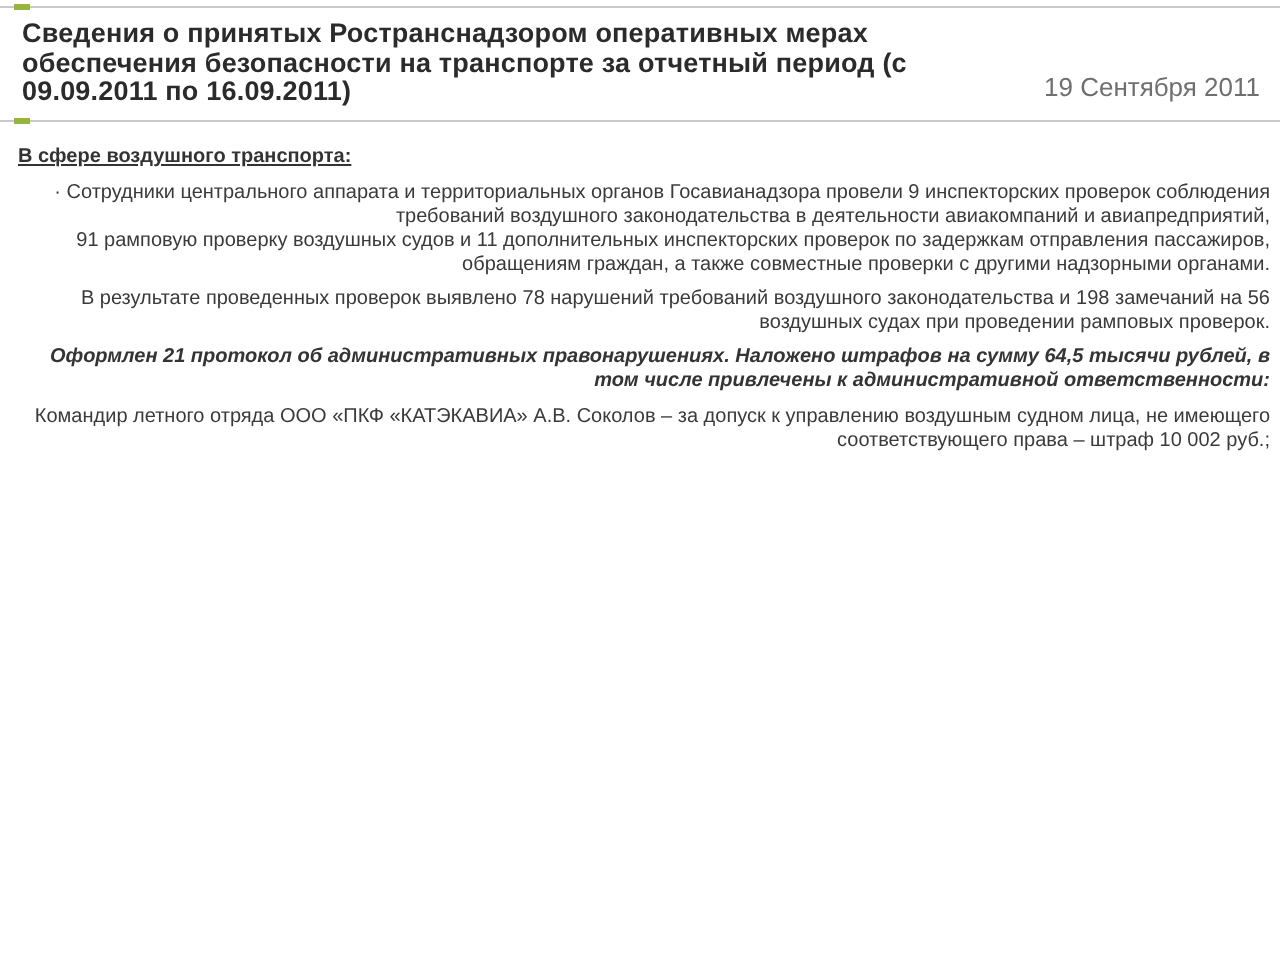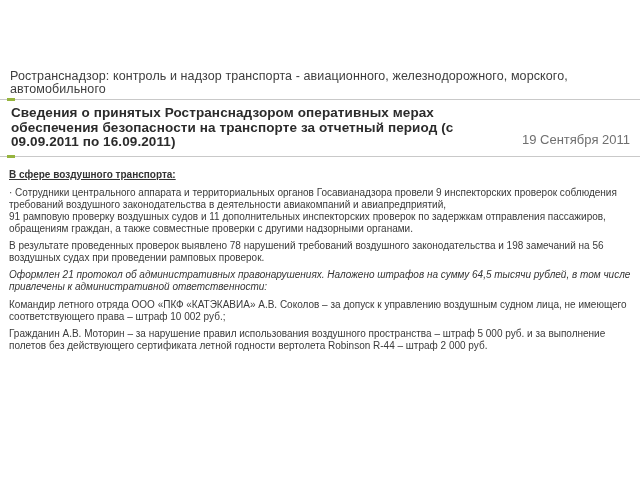--- a/index.html
+++ b/index.html
@@ -42,33 +42,30 @@
     padding:0 2px 3px 0;
   }
   .divider.second{margin-top:6px;}
 
   
   .article{margin:12px 5px 0 9px;font-size:10px;line-height:12px;color:#3a3a3a;}
   .section-heading{
     margin:0 0 6px 0;font-size:10px;font-weight:700;
     text-decoration:underline;color:#333;
   }
-  .para{margin:0 0 5px 0;white-space:pre-line;}
+  .para{margin:0 0 5px 0;white-space:pre-line;text-align:right;}
   .para.emphasis{
-    font-weight:400;font-style:italic;margin:3px 0 6px 0;color:#343434;
+    font-weight:700;font-style:italic;margin:3px 0 6px 0;color:#343434;
   }
 </style>
 </head>
 <body>
 
 <div class="page">
 
-  <div class="header">
-    <h1 class="page-title">Ространснадзор: контроль и надзор транспорта - авиационного, железнодорожного, морского, автомобильного</h1>
-  </div>
 
   <div class="divider">
     <span class="accent"></span>
   </div>
 
   <div class="subhead">
     <h2 class="article-title">Сведения о принятых Ространснадзором оперативных мерах обеспечения безопасности на транспорте за отчетный период (с 09.09.2011 по 16.09.2011)</h2>
     <span class="article-date">19 Сентября 2011</span>
   </div>
 
@@ -77,17 +74,16 @@
   </div>
 
   <div class="article">
     <h3 class="section-heading">В сфере воздушного транспорта:</h3>
     <div id="paragraphs">
         <p class="para normal">· Сотрудники центрального аппарата и территориальных органов Госавианадзора провели 9 инспекторских проверок соблюдения требований воздушного законодательства в деятельности авиакомпаний и авиапредприятий,
 91 рамповую проверку воздушных судов и 11 дополнительных инспекторских проверок по задержкам отправления пассажиров, обращениям граждан, а также совместные проверки с другими надзорными органами.</p>
         <p class="para normal">В результате проведенных проверок выявлено 78 нарушений требований воздушного законодательства и 198 замечаний на 56 воздушных судах при проведении рамповых проверок.</p>
         <p class="para emphasis">Оформлен 21 протокол об административных правонарушениях. Наложено штрафов на сумму 64,5 тысячи рублей, в том числе привлечены к административной ответственности:</p>
         <p class="para normal">Командир летного отряда ООО «ПКФ «КАТЭКАВИА» А.В. Соколов – за допуск к управлению воздушным судном лица, не имеющего соответствующего права – штраф 10 002 руб.;</p>
-        <p class="para normal">Гражданин А.В. Моторин – за нарушение правил использования воздушного пространства – штраф 5 000 руб. и за выполнение полетов без действующего сертификата летной годности вертолета Robinson R-44 – штраф 2 000 руб.</p>
       </div>
   </div>
 
 </div>
 
 </body></html>

